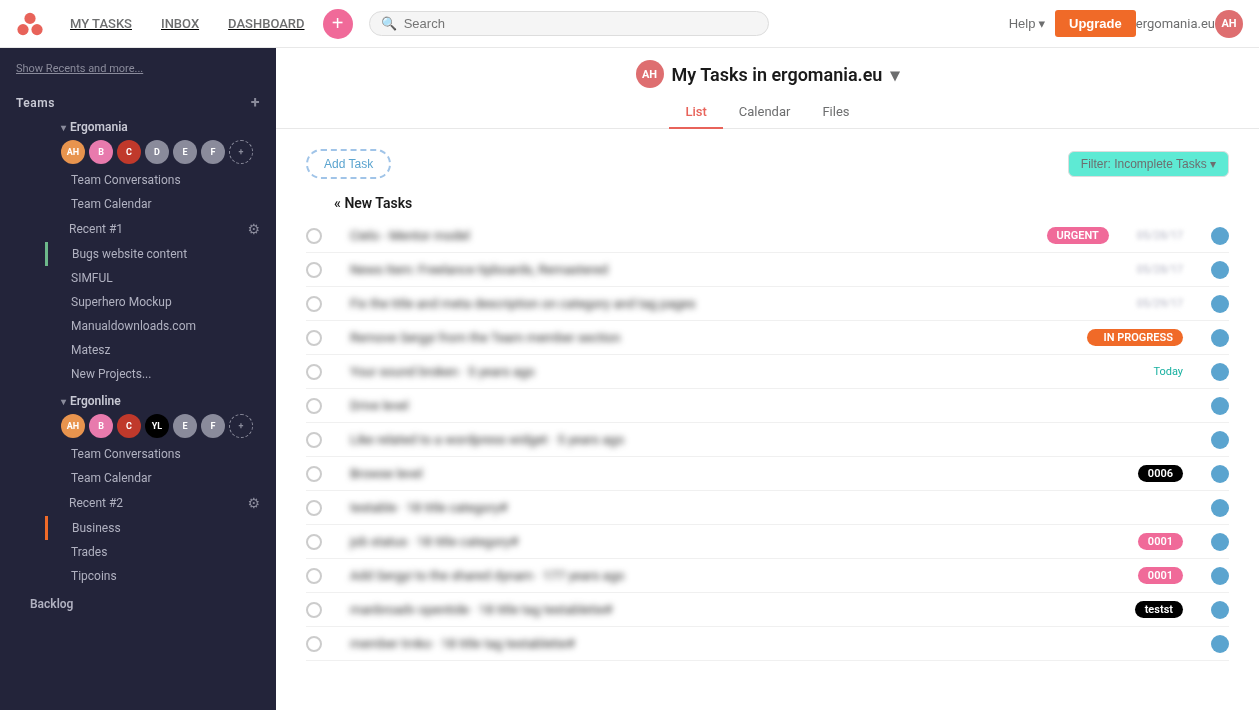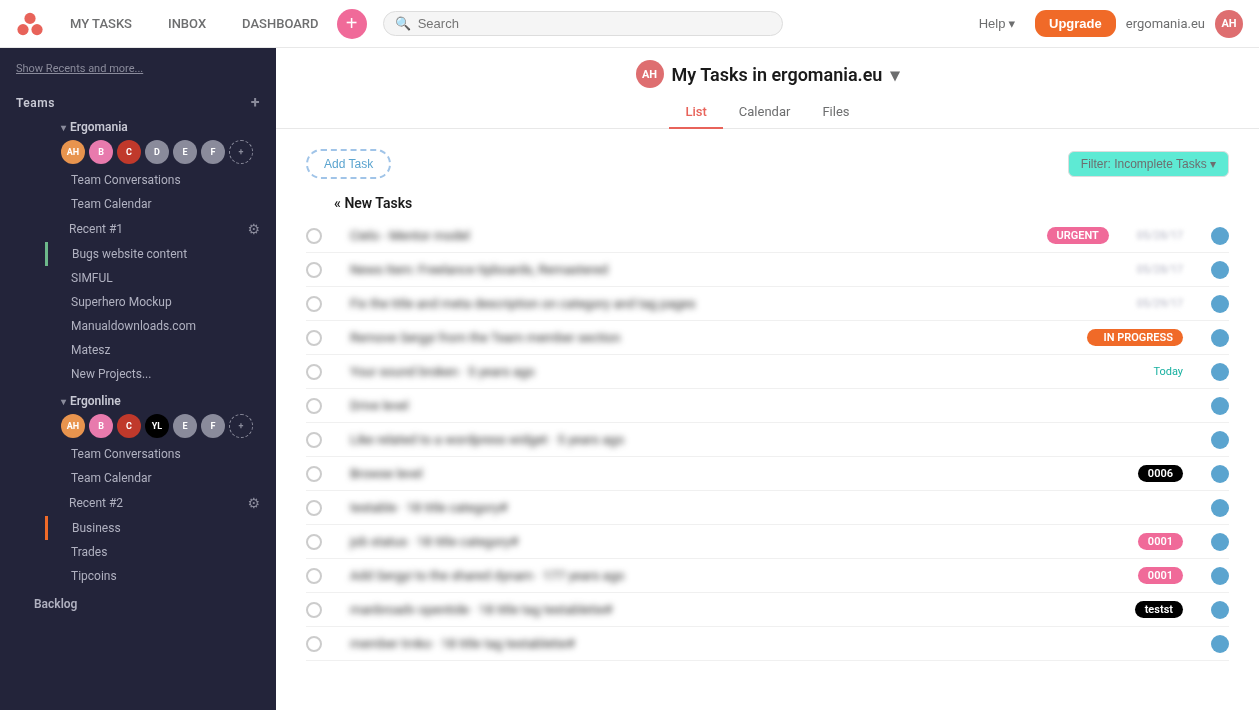--- a/index.html
+++ b/index.html
@@ -5,45 +5,45 @@
     * { box-sizing: border-box; margin: 0; padding: 0; }
     body { font-family: -apple-system, BlinkMacSystemFont, 'Segoe UI', Roboto, sans-serif; background: #f5f5f5; display: flex; flex-direction: column; height: 710px; overflow: hidden; }
 
     
     .top-nav {
       display: flex; align-items: center; height: 48px; background: #fff;
       border-bottom: 1px solid #e8e8e8; padding: 0 16px; gap: 8px; flex-shrink: 0;
     }
     .logo { display: flex; align-items: center; gap: 6px; margin-right: 8px; }
     .logo-icon { width: 28px; height: 28px; }
-    .nav-links { display: flex; align-items: center; gap: 16px; }
+    .nav-links { display: flex; align-items: center; gap: 9px; text-decoration: underline; }
     .nav-link {
       padding: 6px 10px; font-size: 13px; font-weight: 500; color: #6d6e6f;
       cursor: pointer; border-radius: 4px; white-space: nowrap;
     }
     .add-btn {
       width: 30px; height: 30px; background: #f06a99; border: none; border-radius: 50%;
       color: #fff; font-size: 20px; cursor: pointer; display: flex; align-items: center; justify-content: center;
       flex-shrink: 0;
     }
     .search-bar {
       flex: 1; max-width: 400px; display: flex; align-items: center;
       background: #f5f5f5; border: 1px solid #ddd; border-radius: 20px;
       padding: 4px 12px; gap: 6px; margin: 0 8px;
     }
     .search-bar input {
       border: none; background: transparent; outline: none; font-size: 13px; width: 100%; color: #6d6e6f;
     }
-    .right-nav { display: flex; align-items: center; gap: 10px; margin-left: auto; }
+    .right-nav { display: flex; align-items: center; margin-left: auto; }
     .help-btn {
       padding: 5px 10px; font-size: 13px; color: #6d6e6f; cursor: pointer;
       display: flex; align-items: center; gap: 3px; background: none; border: none;
     }
     .upgrade-btn {
-      padding: 6px 14px; background: #f06a28; color: #fff; border: none; border-radius: 11px;
+      padding: 6px 14px; background: #f06a28; color: #fff; border: none; border-radius: 3px;
       font-size: 13px; font-weight: 600; cursor: pointer;
     }
     .org-label { font-size: 13px; color: #6d6e6f; }
     .avatar {
       width: 28px; height: 28px; border-radius: 50%; background: #de6e70;
       display: flex; align-items: center; justify-content: center; color: #fff; font-size: 11px; font-weight: 700;
     }
 
     
     .main-layout { display: flex; flex: 1; overflow: hidden; }
@@ -227,21 +227,21 @@
       <div class="sidebar-item">Team Calendar</div>
       <div class="sidebar-section">
         <span class="sidebar-section-label">Recent #2</span>
         <span class="sidebar-section-icon">⚙</span>
       </div>
       <div class="sidebar-item highlighted2">Business</div>
       <div class="sidebar-item">Trades</div>
       <div class="sidebar-item">Tipcoins</div>
     </div>
 
-    <div class="sidebar-item" style="padding-left:32px;font-weight:600;">Backlog</div>
+    <div class="sidebar-item" style="padding-left:16px;font-weight:600;margin-left:12px;">Backlog</div>
   </div>
 
   <div class="content-area">
 
     <div class="page-header">
       <div class="page-title">
         <div class="page-title-avatar">AH</div>
         <span>My Tasks in ergomania.eu</span>
         <span style="cursor:pointer;color:#6d6e6f;">▾</span>
       </div>

